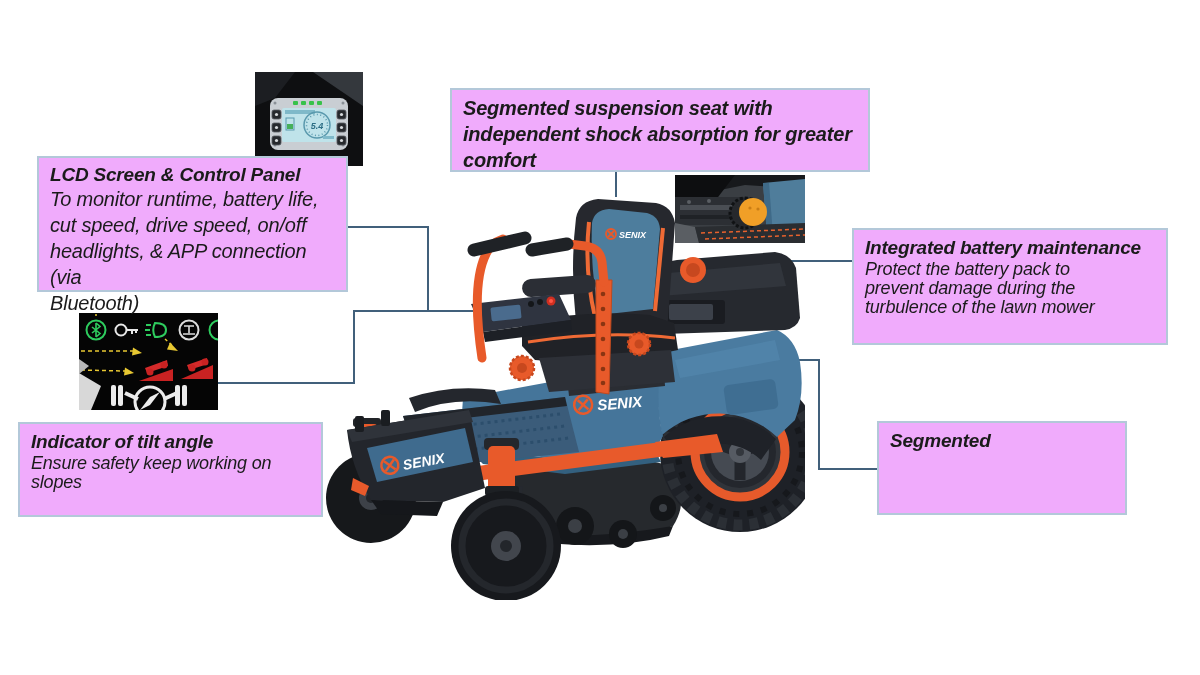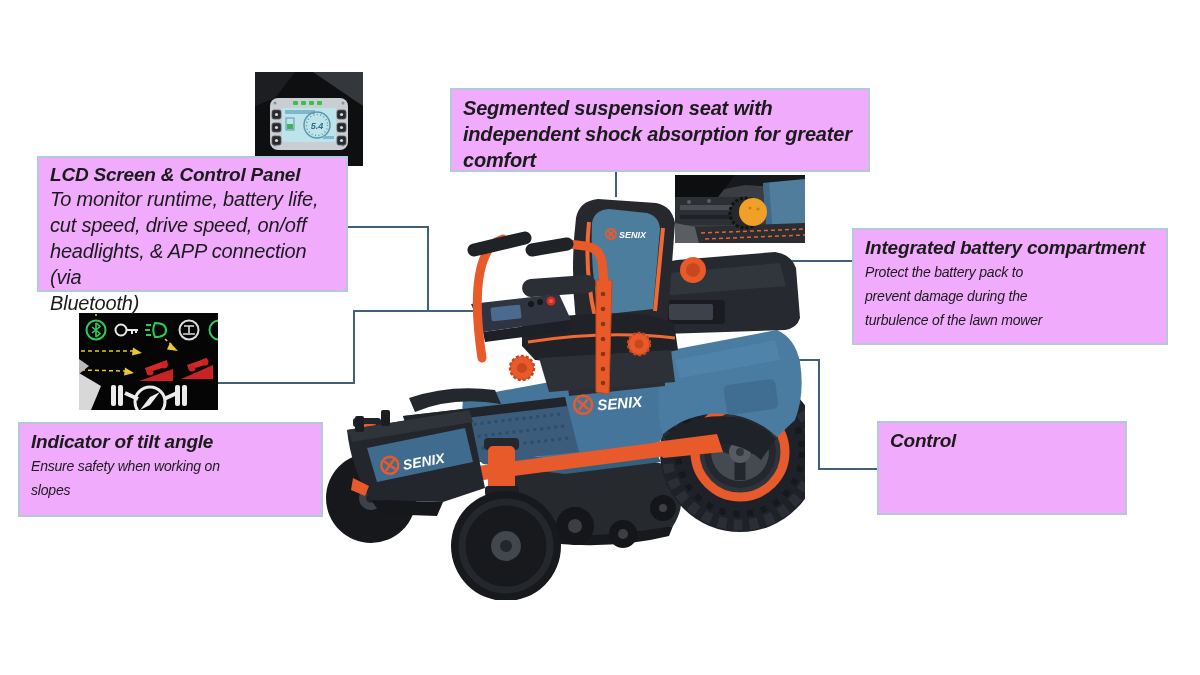--- a/index.html
+++ b/index.html
@@ -9,21 +9,21 @@
   }
   .stage *{box-sizing:border-box;}
   svg{display:block;}
   .layer{position:absolute;left:0;top:0;}
   
   .callout{
     position:absolute;background:#f0abfc;border:2px solid #b3c8d9;
     padding:5px 11px;font-style:italic;letter-spacing:-0.2px;
   }
   .c-title{font-weight:bold;font-size:19px;line-height:25px;white-space:pre-line;}
-  .c-body{font-size:14px;line-height:24px;white-space:pre-line;}
+  .c-body{font-size:18px;line-height:19px;white-space:pre-line;}
   .callout-seat .c-body{font-weight:bold;font-size:20px;line-height:26px;}
   .callout-lcd .c-title{font-size:19px;line-height:23px;}
   .callout-lcd .c-body{font-size:20px;line-height:26px;}
   
   .photo{position:absolute;overflow:hidden;}
 </style>
 </head>
 <body>
 
 <div class="stage">
@@ -334,29 +334,29 @@
 
   <div class="callout callout-lcd" style="left:37px;top:156px;width:311px;height:136px">
     <div class="c-title">LCD Screen &amp; Control Panel</div>
     <div class="c-body">To monitor runtime, battery life,
 cut speed, drive speed, on/off
 headlights, &amp; APP connection (via
 Bluetooth)</div>
   </div>
 
   <div class="callout" style="left:852px;top:228px;width:316px;height:117px">
-    <div class="c-title">Integrated battery compartment</div>
+    <div class="c-title">Integrated battery maintenance</div>
     <div class="c-body">Protect the battery pack to
 prevent damage during the
 turbulence of the lawn mower</div>
   </div>
 
   <div class="callout" style="left:18px;top:422px;width:305px;height:95px">
     <div class="c-title">Indicator of tilt angle</div>
-    <div class="c-body">Ensure safety when working on
+    <div class="c-body">Ensure safety keep working on
 slopes</div>
   </div>
 
   <div class="callout" style="left:877px;top:421px;width:250px;height:94px">
-    <div class="c-title">Control</div>
+    <div class="c-title">Segmented</div>
   </div>
 
 </div>
 
 </body></html>

